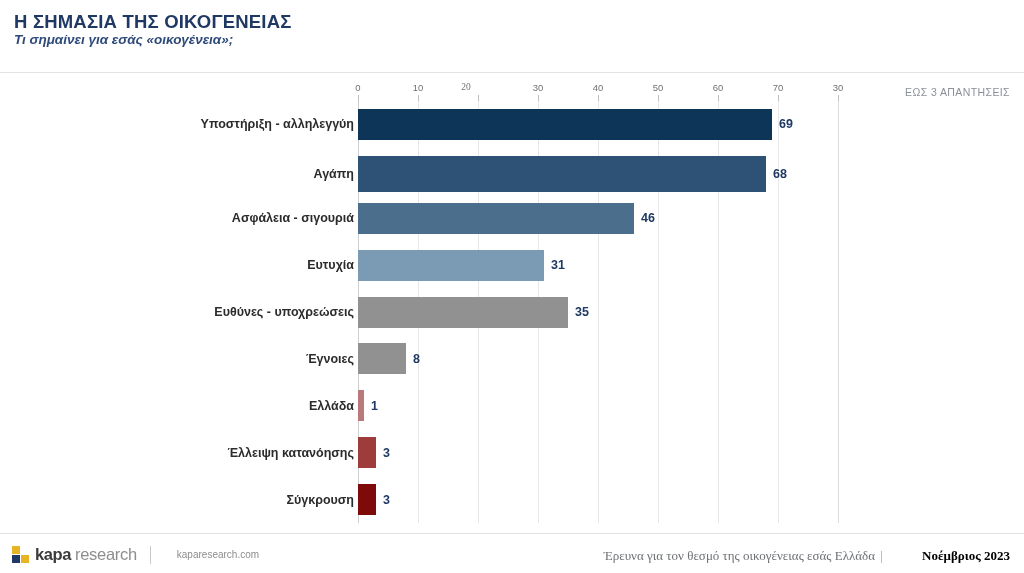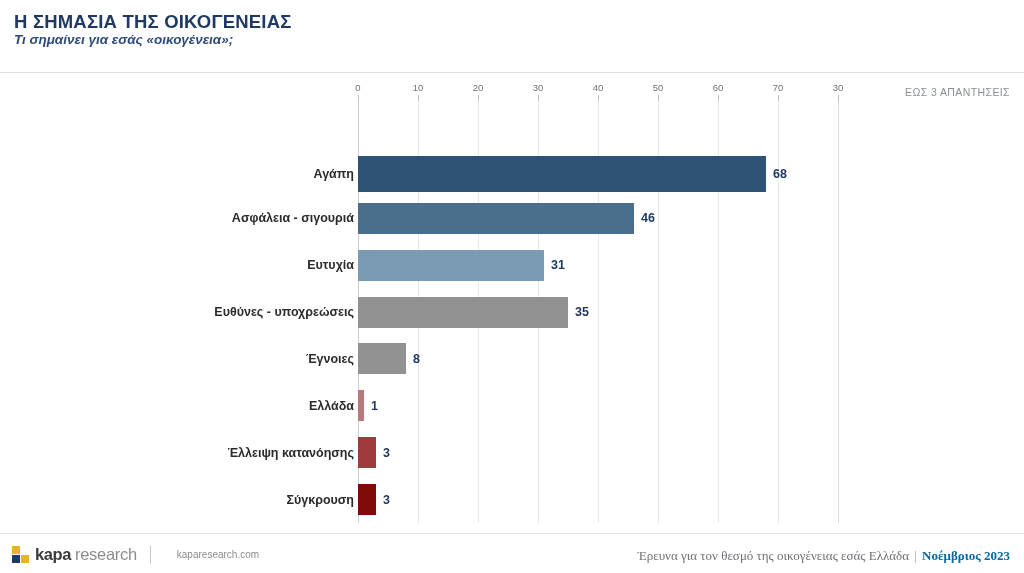--- a/index.html
+++ b/index.html
@@ -197,22 +197,23 @@
   .footer-right {
     position: absolute;
     right: 14px;
     top: 14px;
     font-family: "Liberation Serif", serif;
     font-size: 13px;
     color: #6E7175;
     white-space: nowrap;
   }
   .footer-right .date {
-    color: #0369a1;
-    font-weight: bold;
+    color: #000000;
+    font-weight: bold;
+    margin-left: 34px;
   }
   .footer-right .sep {
     color: #9aa0a8;
     margin: 0 2px;
   }
 </style>
 </head>
 <body>
 
 <div class="header">
@@ -225,39 +226,44 @@
   <div class="note">ΕΩΣ 3 ΑΠΑΝΤΗΣΕΙΣ</div>
   <div class="plot" id="plot">
       <div class="gridline axis0" style="left: 0px;"></div>
       <div class="tick-mark" style="left: 0px;"></div>
       <div class="tick-label" style="left: 0px;">0</div>
       <div class="gridline" style="left: 60px;"></div>
       <div class="tick-mark" style="left: 60px;"></div>
       <div class="tick-label" style="left: 60px;">10</div>
       <div class="gridline" style="left: 120px;"></div>
       <div class="tick-mark" style="left: 120px;"></div>
-      <div class="tick-label" style="left: 120px;">20</div>
+      <div class="tick-label" style="left: 108px; font-family: Liberation Serif, serif;">20</div>
       <div class="gridline" style="left: 180px;"></div>
       <div class="tick-mark" style="left: 180px;"></div>
       <div class="tick-label" style="left: 180px;">30</div>
       <div class="gridline" style="left: 240px;"></div>
       <div class="tick-mark" style="left: 240px;"></div>
       <div class="tick-label" style="left: 240px;">40</div>
       <div class="gridline" style="left: 300px;"></div>
       <div class="tick-mark" style="left: 300px;"></div>
       <div class="tick-label" style="left: 300px;">50</div>
       <div class="gridline" style="left: 360px;"></div>
       <div class="tick-mark" style="left: 360px;"></div>
       <div class="tick-label" style="left: 360px;">60</div>
       <div class="gridline" style="left: 420px;"></div>
       <div class="tick-mark" style="left: 420px;"></div>
       <div class="tick-label" style="left: 420px;">70</div>
       <div class="gridline last" style="left: 480px;"></div>
       <div class="tick-mark" style="left: 480px;"></div>
       <div class="tick-label" style="left: 480px;">30</div>
+      <div class="row" style="top: 7.94444px; height: 31px;">
+        <div class="cat-label">Υποστήριξη - αλληλεγγύη</div>
+        <div class="bar" style="width: 414px; background: rgb(13, 53, 87);"></div>
+        <div class="value-label" style="left: 421px;">69</div>
+      </div>
       <div class="row" style="top: 54.8333px; height: 36px;">
         <div class="cat-label">Αγάπη</div>
         <div class="bar" style="width: 408px; background: rgb(45, 82, 118);"></div>
         <div class="value-label" style="left: 415px;">68</div>
       </div>
       <div class="row" style="top: 101.722px; height: 31px;">
         <div class="cat-label">Ασφάλεια - σιγουριά</div>
         <div class="bar" style="width: 276px; background: rgb(76, 110, 141);"></div>
         <div class="value-label" style="left: 283px;">46</div>
       </div>

